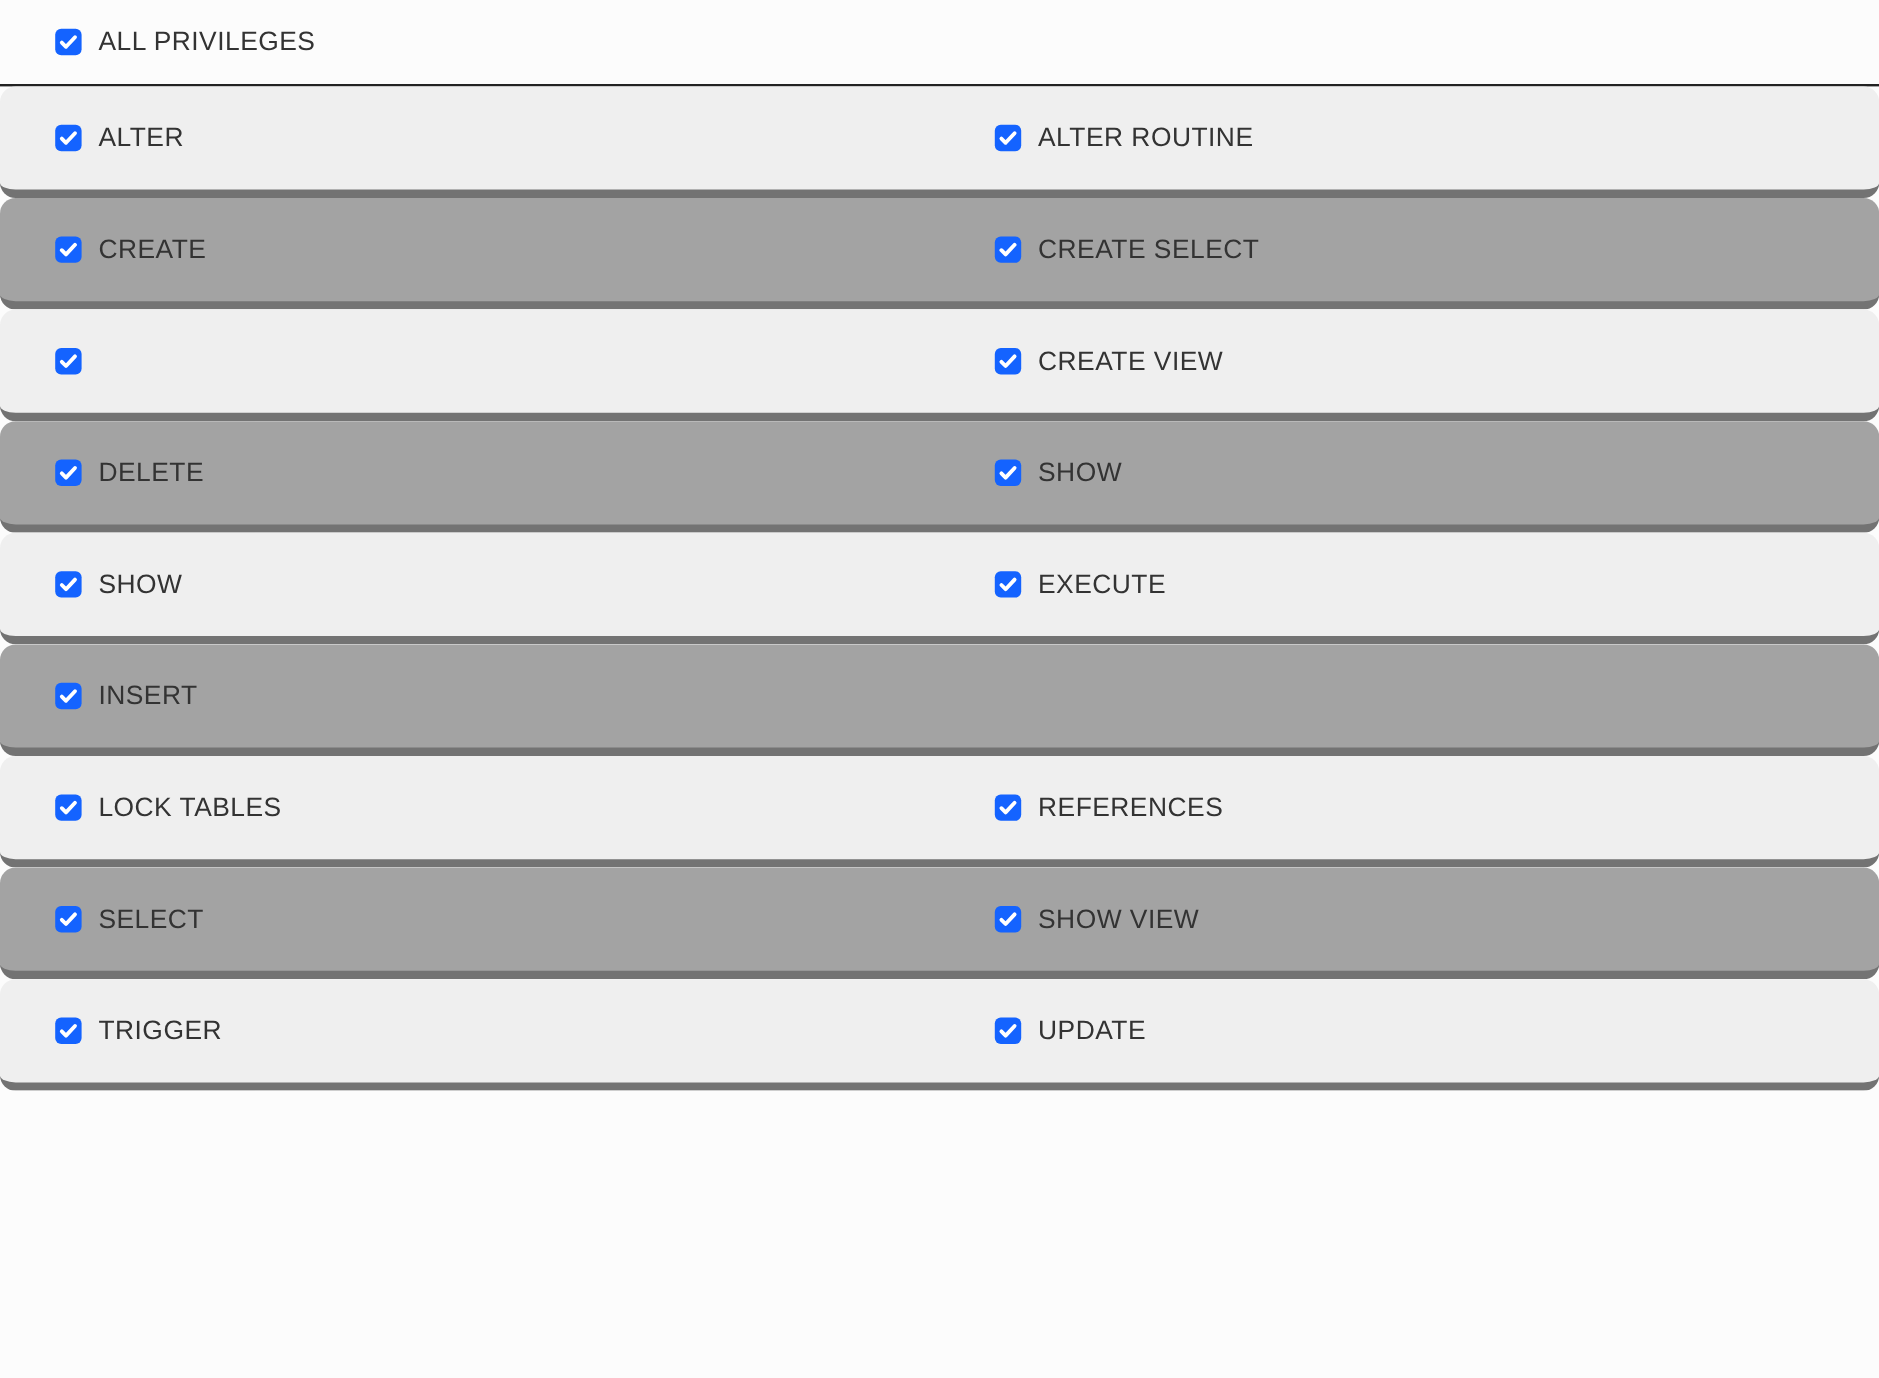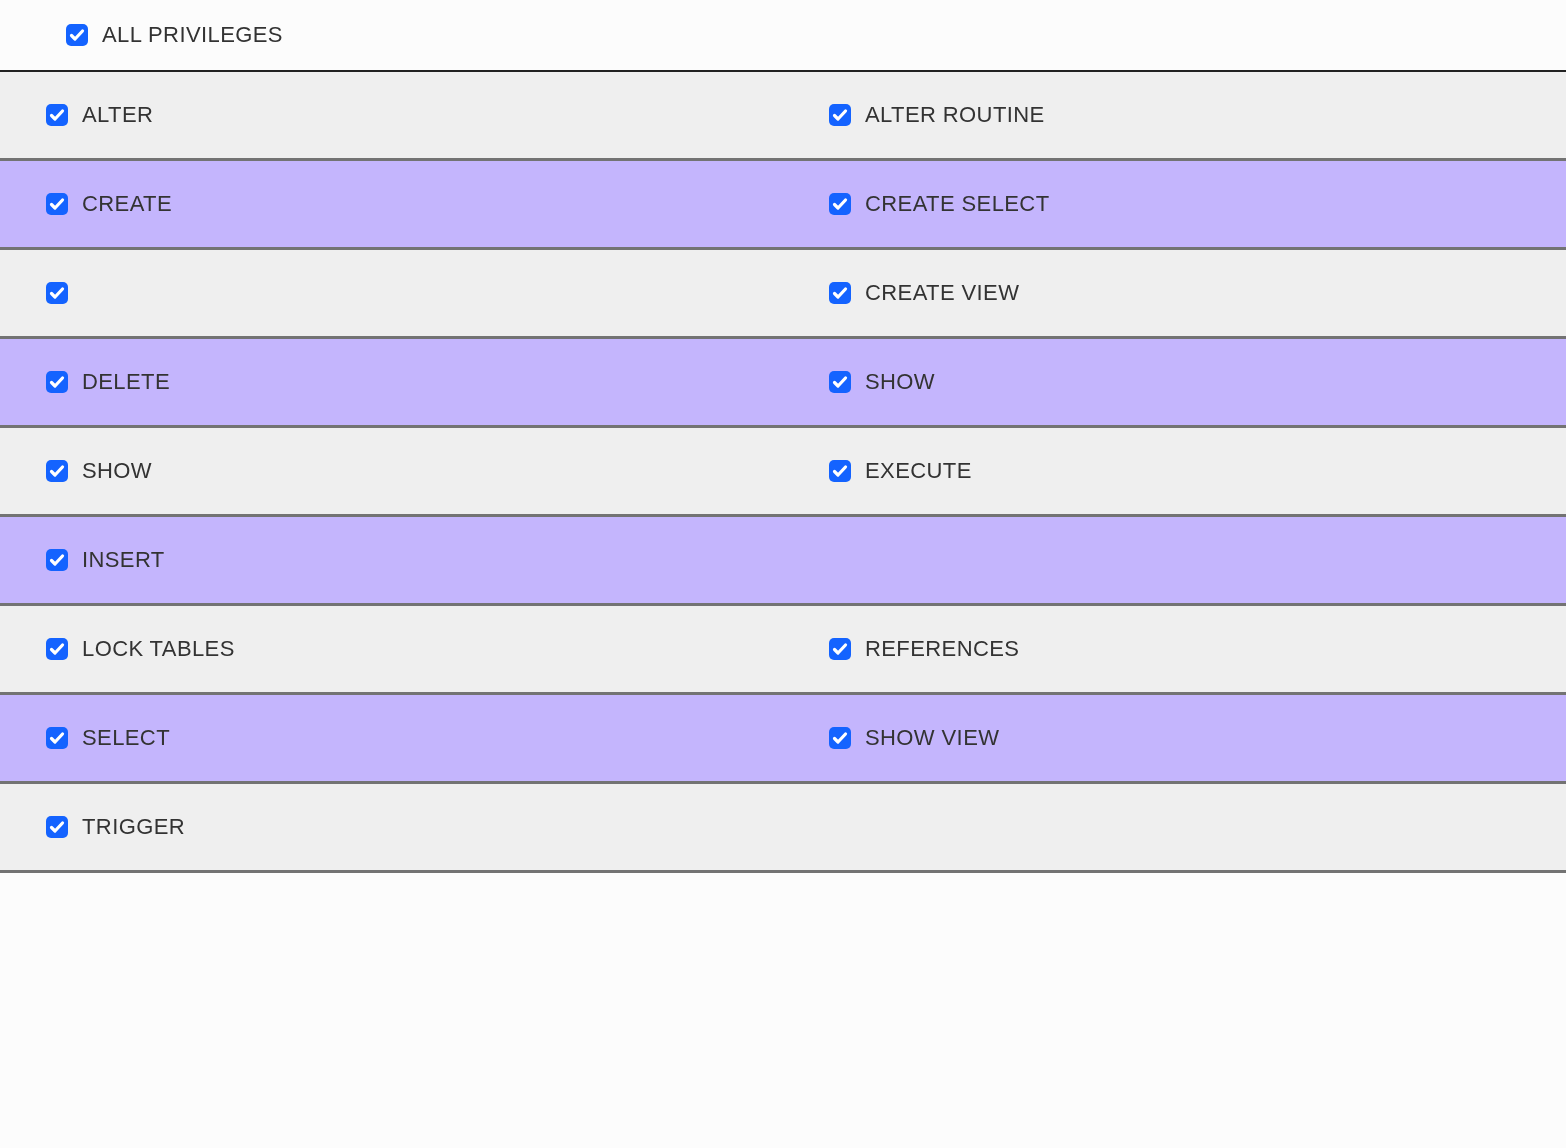--- a/index.html
+++ b/index.html
@@ -6,31 +6,32 @@
     body {
       font-family: "Helvetica Neue", Helvetica, Arial, sans-serif;
       background: #fcfcfc;
       color: #333;
       font-size: 22px;
     }
     .container {
       width: 100%;
     }
     .header-row {
-      padding: 22px 18px 22px 66px;
+      padding: 22px 18px 22px 46px;
       display: flex;
       align-items: center;
       border-bottom: 2px solid #222;
     }
     .priv-row {
       display: flex;
-      border-bottom: 3px solid #737373;
+      border-bottom: 7px solid #737373;
+      border-radius: 13px;
     }
     .priv-row.alt { background: #efefef; }
-    .priv-row.plain { background: #c4b5fd; }
+    .priv-row.plain { background: #a3a3a3; }
     .cell {
       width: 50%;
       display: flex;
       align-items: center;
       padding: 30px 18px 30px 46px;
     }
     .check {
       display: inline-flex;
       width: 22px;
       height: 22px;
@@ -206,15 +207,23 @@
       </div>
       <div class="priv-row alt">
         <div class="cell">
           <span class="check">
             <svg viewBox="0 0 16 16">
               <polyline points="2.5 8.5 6 12 13.5 4"></polyline>
             </svg>
           </span>
           <span class="label">TRIGGER</span>
         </div>
+        <div class="cell">
+          <span class="check">
+            <svg viewBox="0 0 16 16">
+              <polyline points="2.5 8.5 6 12 13.5 4"></polyline>
+            </svg>
+          </span>
+          <span class="label">UPDATE</span>
+        </div>
       </div>
     </div>
 </div>
 
 </body></html>

